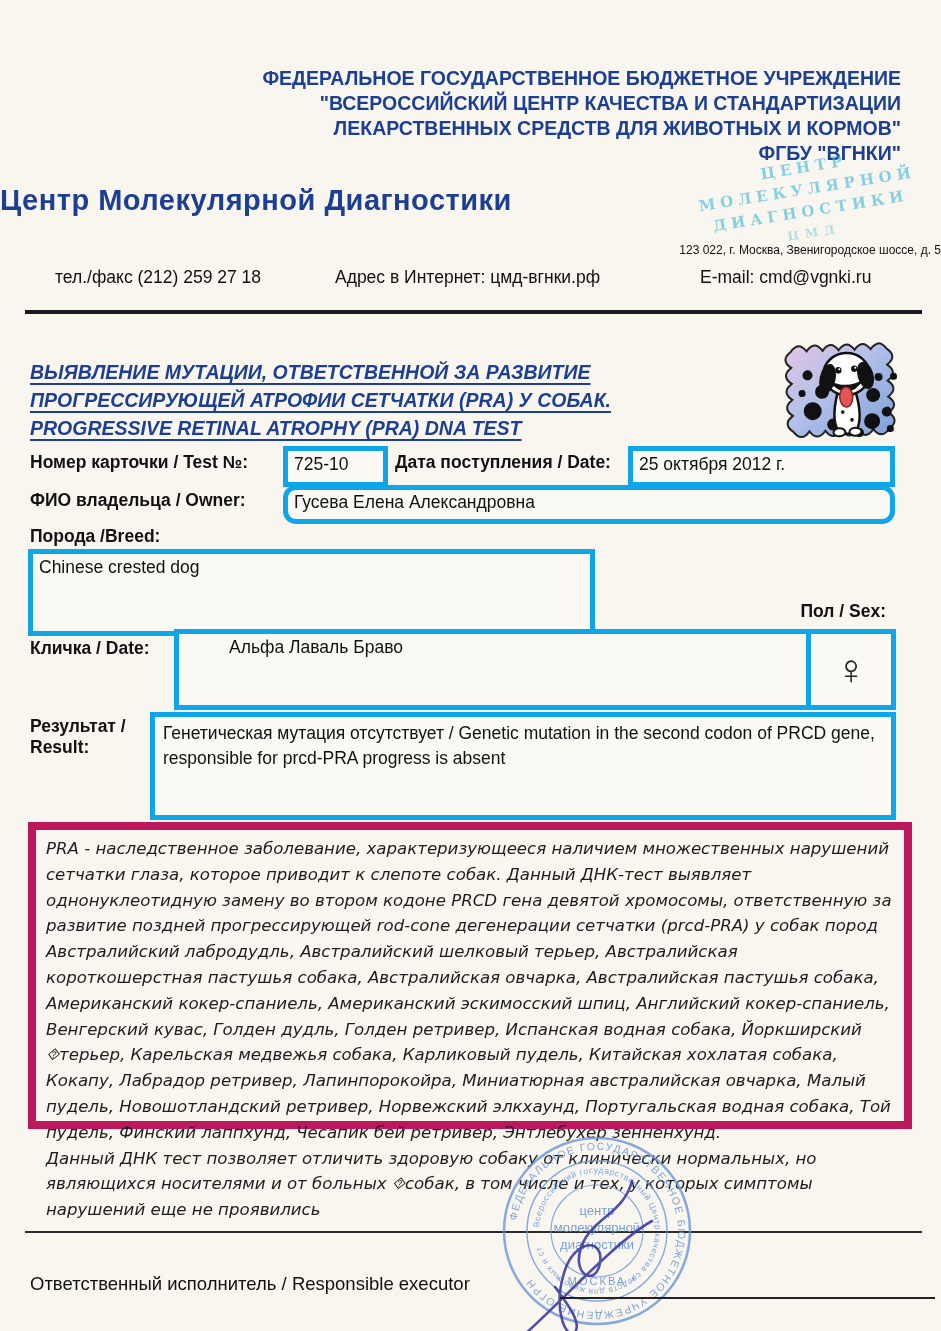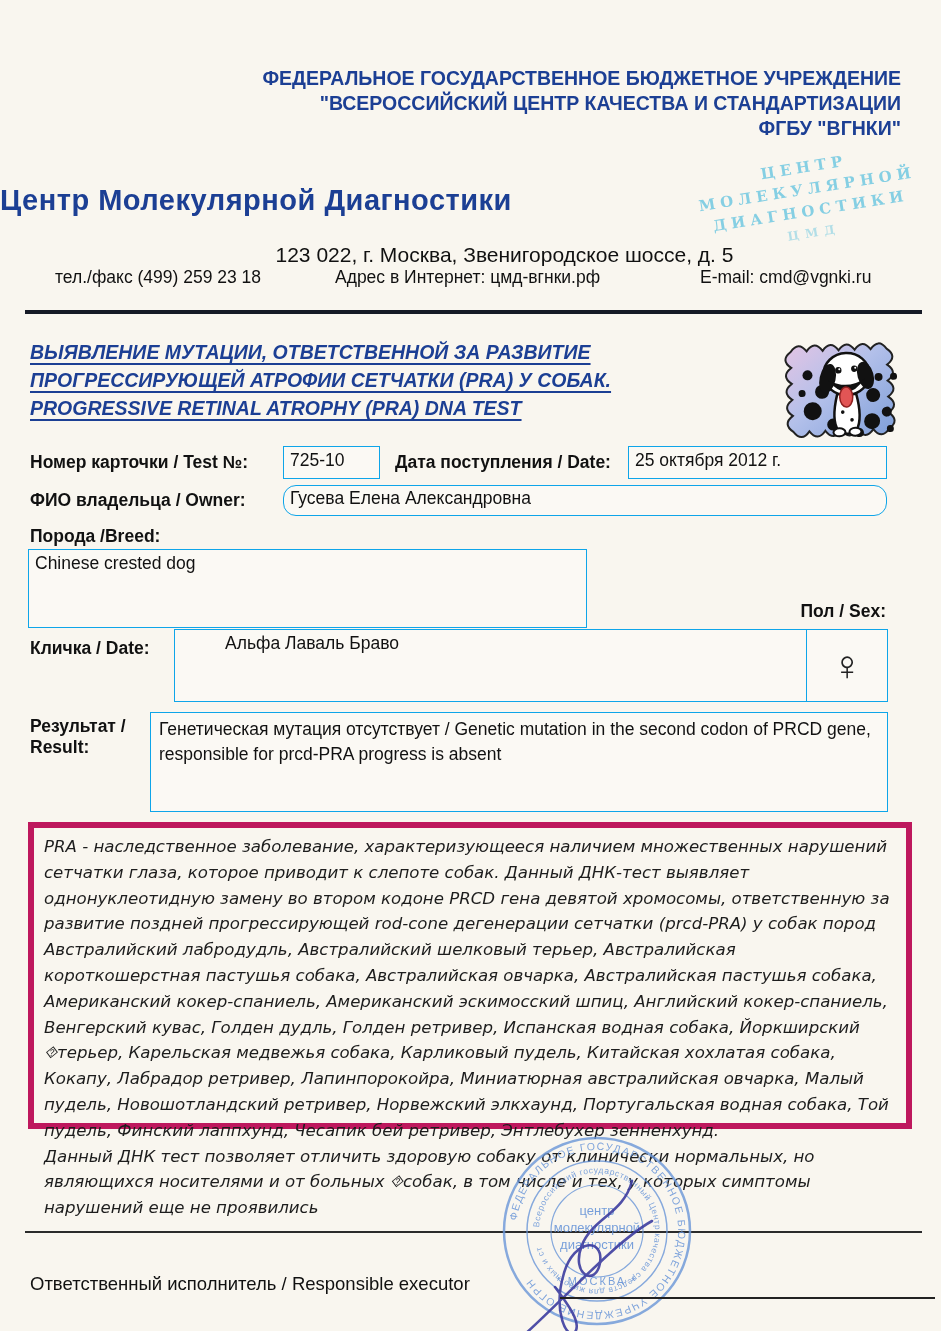--- a/index.html
+++ b/index.html
@@ -9,84 +9,85 @@
     font-family:"Liberation Sans",sans-serif;
     overflow:hidden;color:#111;
   }
   .abs{position:absolute;}
 
   
   .org-block{top:66px;left:40px;right:40px;text-align:right;
     color:#1c3f94;font-weight:bold;font-size:19.5px;line-height:25px;}
   .center-name{top:184px;left:0;right:60px;text-align:left;
     color:#1c3f94;font-weight:bold;font-size:29px;letter-spacing:.5px;}
-  .address-line{top:243px;left:80px;right:12px;text-align:center;font-size:21px;}
+  .address-line{top:243px;left:80px;right:0;text-align:right;font-size:12px;}
   .contact{top:267px;font-size:17.5px;}
   .ink-stamp{
     top:156px;left:684px;width:250px;text-align:center;
     transform:rotate(-9deg);
     font-family:"DejaVu Serif",serif;font-weight:bold;
     font-size:15px;line-height:22px;letter-spacing:5px;
     color:rgba(62,183,219,.62);
   }
   .ink-stamp .faint{font-size:12px;letter-spacing:6px;color:rgba(62,183,219,.38);}
 
   .thick-rule{top:310px;left:25px;width:897px;height:4px;background:#161a26;}
 
   
-  .doc-title{top:338px;left:30px;width:740px;
+  .doc-title{top:358px;left:30px;width:740px;
     color:#1c3f94;font-weight:bold;font-style:italic;
     font-size:19.5px;line-height:28px;}
   .doc-title span{text-decoration:underline;text-decoration-thickness:1.5px;text-underline-offset:4px;}
 
   
   .lbl{font-weight:bold;font-size:17.5px;white-space:nowrap;}
-  .box{border:1px solid #0ea5e9;background:#fbf9f4;font-size:17.5px;}
+  .box{border:5px solid #0ea5e9;background:#fbf9f4;font-size:17.5px;}
   .box .val{padding:3px 6px;display:block;}
 
   .sex-box{display:flex;align-items:center;justify-content:center;}
   .sex-symbol{font-family:"DejaVu Sans",sans-serif;font-size:42px;font-weight:200;color:#222;line-height:1;}
 
   
   .info-box{
     top:822px;left:28px;width:884px;height:307px;
-    border:6px solid #be185d;background:transparent;
+    border:8px solid #be185d;background:transparent;
     font-family:"DejaVu Sans",sans-serif;font-style:italic;
     font-size:16.6px;line-height:25.8px;color:#1d1d1d;
     padding:6px 12px 0 10px;box-sizing:border-box;
   }
 
   
   .footer-rule{top:1231px;left:25px;width:897px;height:2px;background:#2b2b2b;}
   .executor{top:1273px;left:30px;font-size:18.5px;}
   .sign-line{top:1297px;left:560px;width:375px;height:2px;background:#222;}
   .round-stamp{top:1133px;left:472px;}
 </style>
 </head>
 <body>
 
 <div class="page">
 
   <div class="abs org-block">
     <div>ФЕДЕРАЛЬНОЕ ГОСУДАРСТВЕННОЕ БЮДЖЕТНОЕ УЧРЕЖДЕНИЕ</div>
     <div>"ВСЕРОССИЙСКИЙ ЦЕНТР КАЧЕСТВА И СТАНДАРТИЗАЦИИ</div>
+    <div>ЛЕКАРСТВЕННЫХ СРЕДСТВ ДЛЯ ЖИВОТНЫХ И КОРМОВ"</div>
     <div>ФГБУ "ВГНКИ"</div>
   </div>
 
   <div class="abs ink-stamp">
     <div>ЦЕНТР</div>
     <div>МОЛЕКУЛЯРНОЙ</div>
     <div>ДИАГНОСТИКИ</div>
     <div class="faint">ЦМД</div>
   </div>
 
   <div class="abs center-name">Центр Молекулярной Диагностики</div>
 
   <div class="abs address-line">123 022, г. Москва, Звенигородское шоссе, д. 5</div>
-  <div class="abs contact" style="left:55px;top:267px;">тел./факс (499) 259 23 18</div>
+  <div class="abs contact" style="left:55px;top:267px;">тел./факс (212) 259 27 18</div>
   <div class="abs contact" style="left:335px;top:267px;">Адрес в Интернет: цмд-вгнки.рф</div>
   <div class="abs contact" style="left:700px;top:267px;text-align:right;">E-mail: cmd@vgnki.ru</div>
 
   <div class="abs thick-rule"></div>
 
   <div class="abs doc-title">
     <div><span>ВЫЯВЛЕНИЕ МУТАЦИИ, ОТВЕТСТВЕННОЙ ЗА РАЗВИТИЕ</span></div>
     <div><span>ПРОГРЕССИРУЮЩЕЙ АТРОФИИ СЕТЧАТКИ (PRA) У СОБАК.</span></div>
     <div><span>PROGRESSIVE RETINAL ATROPHY (PRA) DNA TEST</span></div>
   </div>

